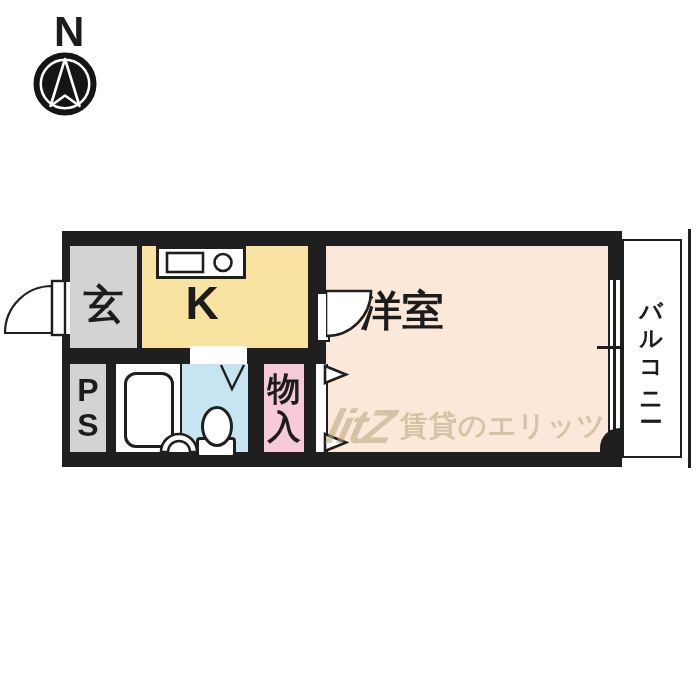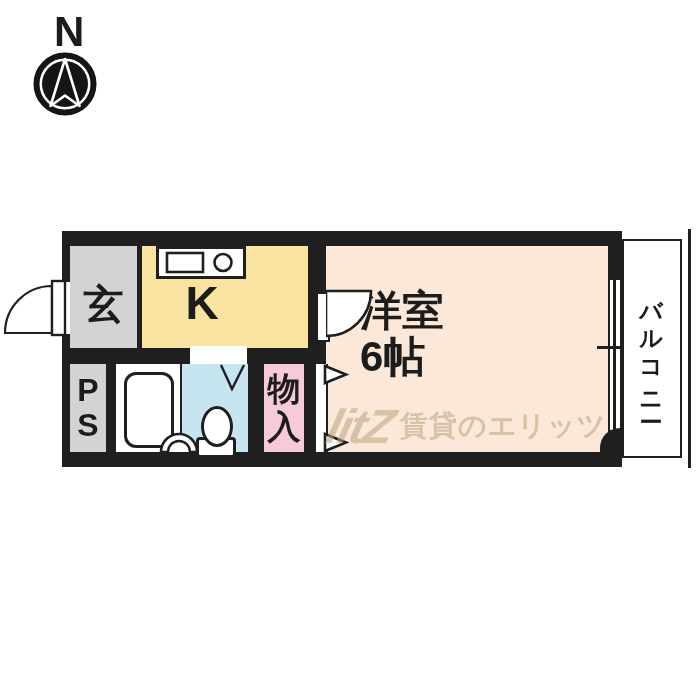--- a/index.html
+++ b/index.html
@@ -85,21 +85,20 @@
 
   <svg class="abs" style="left:156px;top:246px;" width="90" height="33" viewBox="0 0 90 33">
     <rect x="1.5" y="1.5" width="87" height="30" fill="#ffffff" stroke="#1f1f1f" stroke-width="3"></rect>
     <rect x="11" y="7" width="36" height="19" fill="#ffffff" stroke="#1f1f1f" stroke-width="2.6"></rect>
     <circle cx="67" cy="16.5" r="8.5" fill="#ffffff" stroke="#1f1f1f" stroke-width="2.6"></circle>
   </svg>
 
   <div class="abs room room-western"></div>
   <div class="abs western-label">
     <div>洋室</div>
-    <div>6帖</div>
   </div>
 
   <div class="abs wash-door-gap"></div>
 
   <div class="abs room room-ps">
     <span class="lbl">P</span>
     <span class="lbl">S</span>
   </div>
 
   <div class="abs room room-bath"></div>

